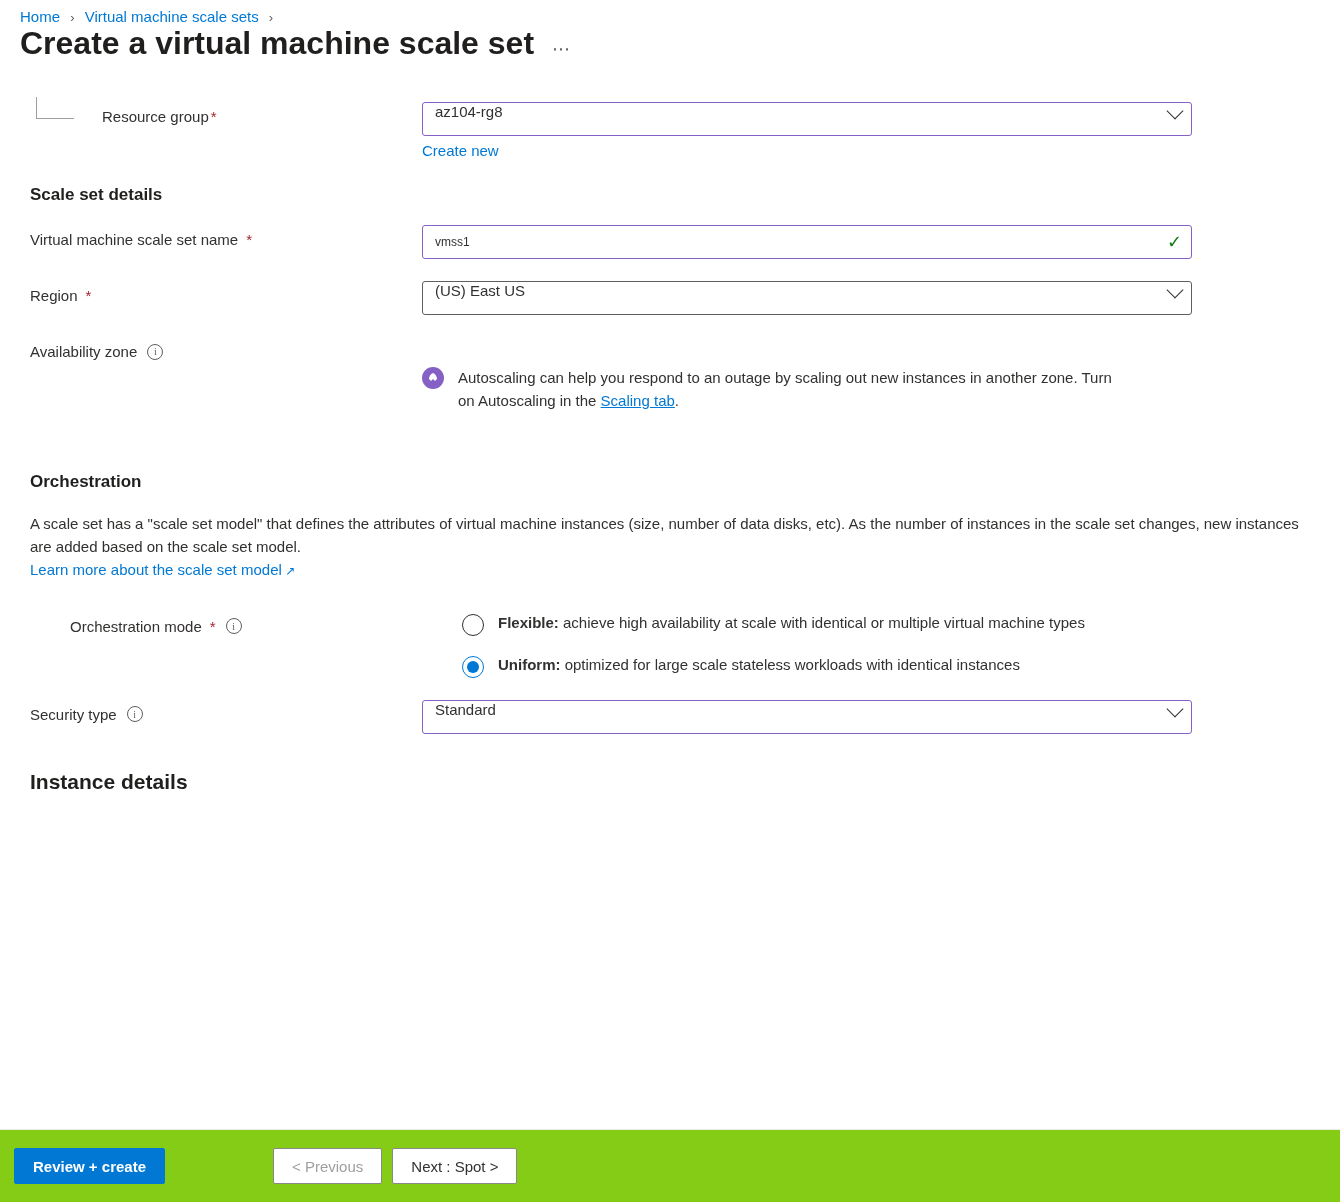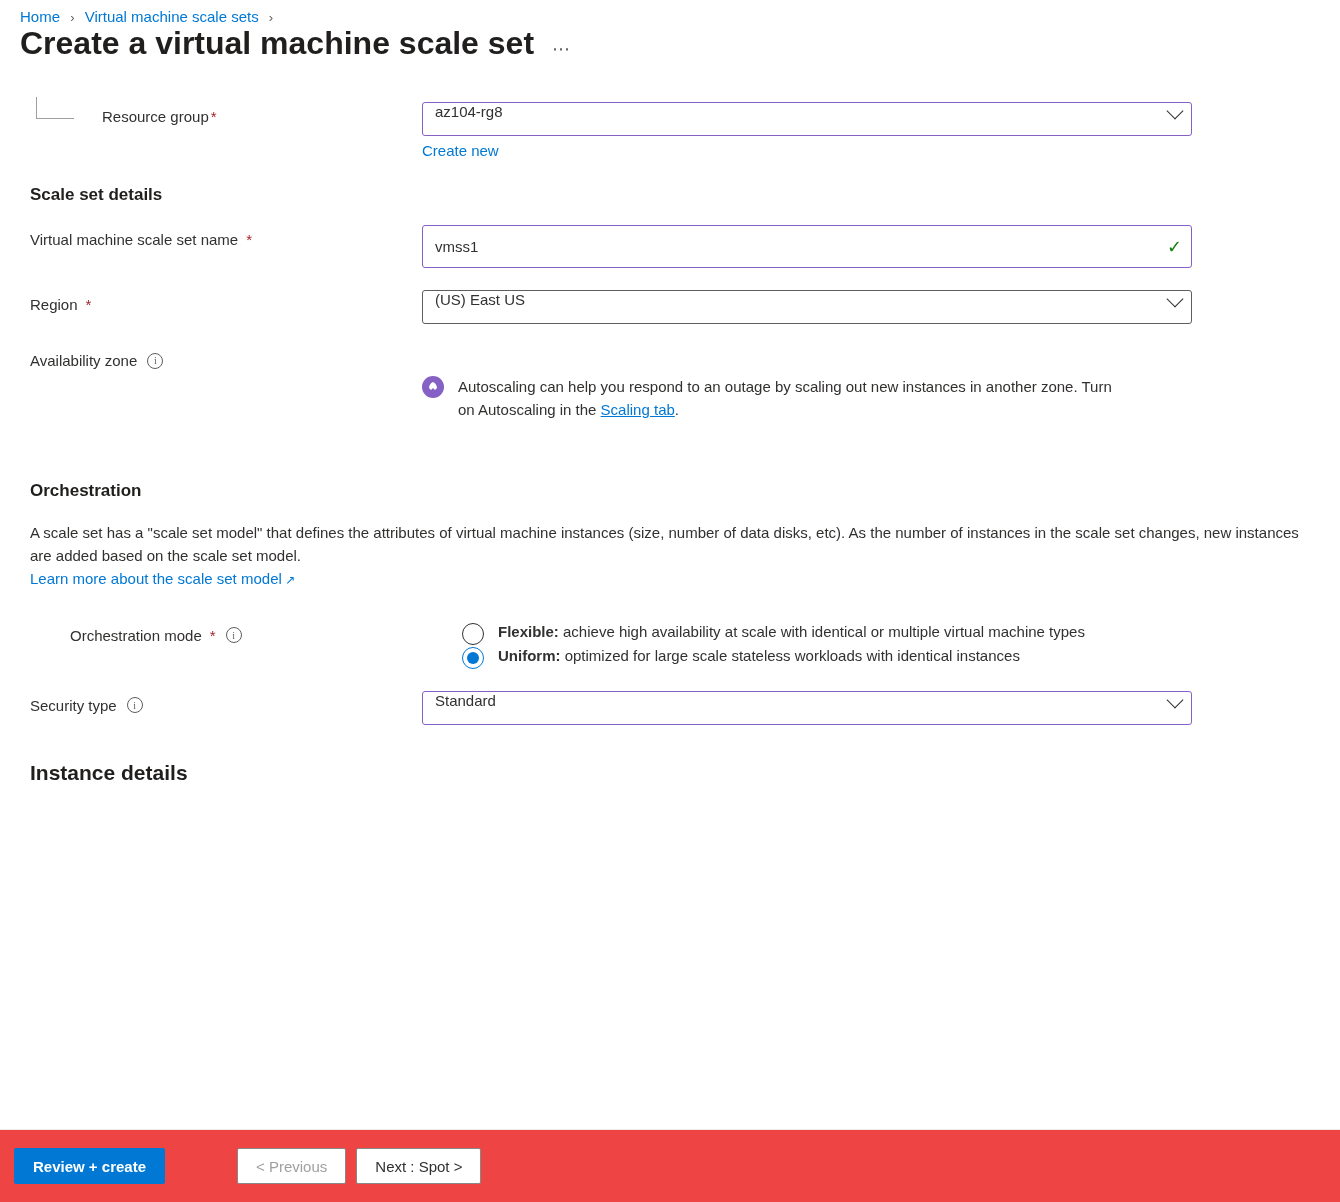--- a/index.html
+++ b/index.html
@@ -79,23 +79,23 @@
     font-size: 15px;
     color:#323130;
     background:#fff;
     cursor:pointer;
   }
   .select-box.highlight { border-color: #8661c5; }
   .text-input {
     width: 100%;
     border: 1px solid #8661c5;
     border-radius: 3px;
-    height: 43px;
+    height: 34px;
     padding: 0 34px 0 12px;
-    font-size: 15px;
+    font-size: 12px;
     color:#323130;
     outline:none;
     background:#fff;
   }
   .input-wrap { position:relative; }
   .valid-check {
     position:absolute; right:10px; top:50%; transform:translateY(-50%);
     color:#107c10; font-size:18px;
   }
   .chevron-down {
@@ -128,43 +128,43 @@
     width:22px; height:22px; background:#8661c5; border-radius:50%;
     display:flex; align-items:center; justify-content:center; flex-shrink:0;
     color:#fff; font-size:13px;
   }
   .callout-text { font-size:15px; color:#323130; line-height:1.5; padding-right:60px;}
   .callout-text a { color:#0078d4; text-decoration: underline;}
   .desc {
     font-size: 15px; color:#323130; line-height:1.55; margin-bottom:2px;
   }
   .ext-icon::after { content:" \2197"; font-size:12px; color:#0078d4;}
-  .radio-group { display:flex; flex-direction:column; gap:0; }
+  .radio-group { display:flex; flex-direction:column; gap:18px; }
   .radio-item { display:flex; gap:14px; align-items:flex-start; font-size:15px;}
   .radio-circle {
     width:22px; height:22px; border:1.5px solid #323130; border-radius:50%;
     flex-shrink:0; margin-top:2px; position:relative; background:#fff; cursor:pointer;
   }
   .radio-circle.selected { border-color:#0078d4; }
   .radio-circle.selected::after{
     content:""; position:absolute; left:4px; top:4px; width:12px; height:12px;
     background:#0078d4; border-radius:50%;
   }
   .radio-label { line-height:1.5; color:#323130;}
   .radio-label b { font-weight:600; }
   .cutoff-title {
     font-size:21px; font-weight:600; color:#201f1e; margin-top:36px;
     overflow:hidden; height:22px;
   }
   .footer {
     position:absolute; left:0; right:0; bottom:0;
     border-top:1px solid #edebe9;
-    background:#ef4444;
+    background:#84cc16;
     padding: 18px 14px;
-    display:flex; gap:72px;
+    display:flex; gap:108px;
   }
   .btn {
     height: 36px; padding: 0 18px; font-size:15px; border-radius:2px;
     border:1px solid #8a8886; background:#fff; color:#323130; cursor:pointer;
     font-family:inherit;
   }
   .btn.primary { background:#0078d4; color:#fff; border-color:#0078d4; font-weight:600;}
   .btn.disabled { color:#a19f9d; cursor:default;}
   .footer-right { display:flex; gap:10px;}
 </style>

